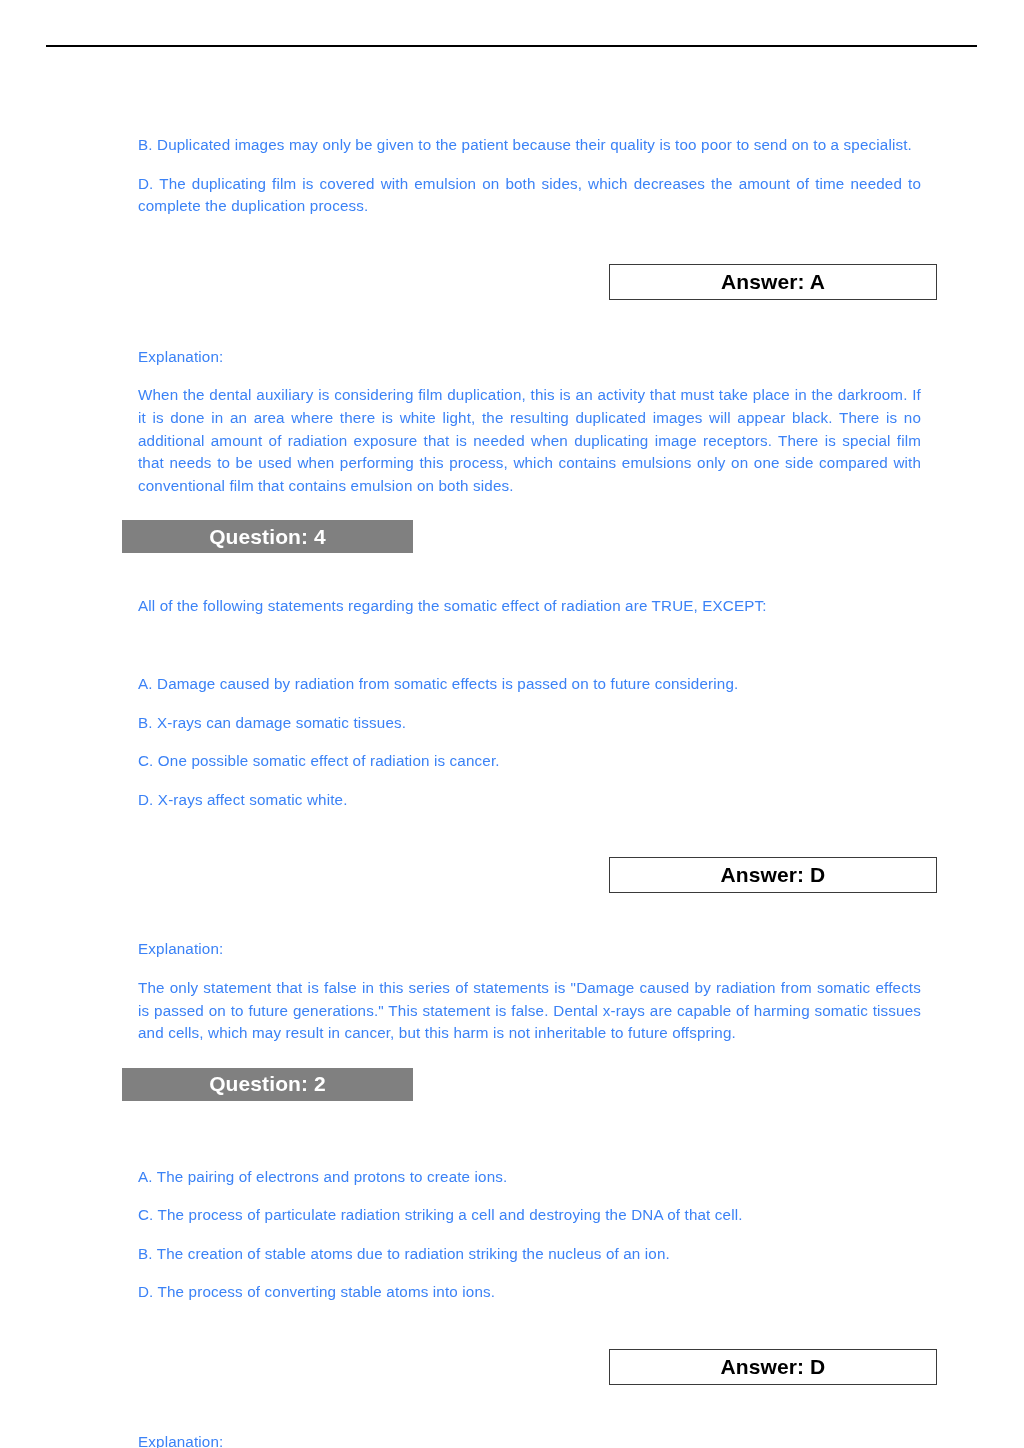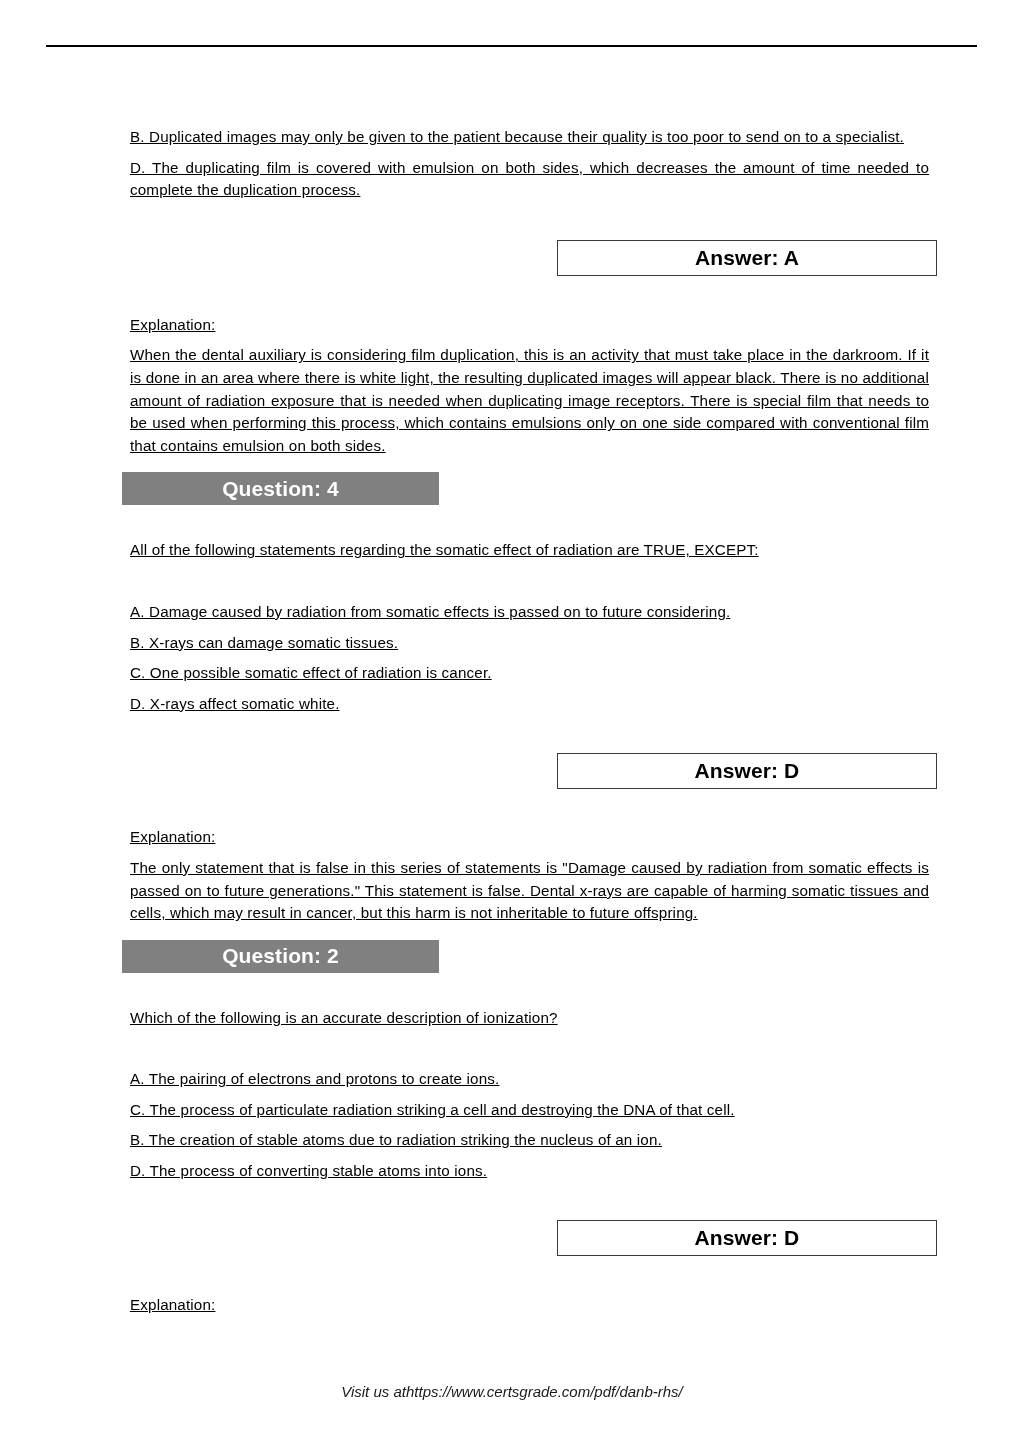--- a/index.html
+++ b/index.html
@@ -35,57 +35,56 @@
     position: absolute;
     left: 122px;
     top: 118px;
     width: 815px;
   }
 
   .para {
     font-size: 15.2px;
     line-height: 22.6px;
     text-align: justify;
-    margin: 8px;
-    color: #000000;
+    margin: 16px;
+    color: #3b82f6;
     letter-spacing: 0.01em;
-    text-decoration: underline;
   }
   .para.nojust {
     text-align: left;
   }
 
   
   .answer-row {
     display: flex;
     justify-content: flex-end;
   }
   .answer-box {
     box-sizing: border-box;
-    width: 380px;
+    width: 328px;
     height: 36px;
     border: 1.5px solid #3a3a3a;
     background: #ffffff;
     display: flex;
     align-items: center;
     justify-content: center;
     font-size: 21px;
     font-weight: bold;
     color: #000000;
     letter-spacing: 0.005em;
   }
 
   
   .qbanner-row {
     display: flex;
     justify-content: flex-start;
   }
   .qbanner {
     box-sizing: border-box;
-    width: 317px;
+    width: 291px;
     height: 33px;
     background: #808080;
     display: flex;
     align-items: center;
     justify-content: center;
     color: #ffffff;
     font-size: 21px;
     font-weight: bold;
     letter-spacing: 0.005em;
   }
@@ -152,34 +151,32 @@
     <p class="para">The only statement that is false in this series of statements is "Damage caused by radiation from somatic effects is passed on to future generations." This statement is false. Dental x-rays are capable of harming somatic tissues and cells, which may result in cancer, but this harm is not inheritable to future offspring.</p>
 
     <div style="height:7px"></div>
 
     <div class="qbanner-row">
       <div class="qbanner">Question: 2</div>
     </div>
 
     <div style="height:26px"></div>
 
-    <p class="para nojust">Which of the following is an accurate description of ionization?</p>
     <div style="height:23px"></div>
     <p class="para nojust">A. The pairing of electrons and protons to create ions.</p>
     <p class="para nojust">C. The process of particulate radiation striking a cell and destroying the DNA of that cell.</p>
     <p class="para nojust">B. The creation of stable atoms due to radiation striking the nucleus of an ion.</p>
     <p class="para nojust">D. The process of converting stable atoms into ions.</p>
 
     <div style="height:29px"></div>
 
     <div class="answer-row">
       <div class="answer-box">Answer: D</div>
     </div>
 
     <div style="height:30px"></div>
 
     <p class="para nojust">Explanation:</p>
 
   </div>
 
-  <div class="footer">Visit us athttps://www.certsgrade.com/pdf/danb-rhs/</div>
 
 </div>
 
 </body></html>

